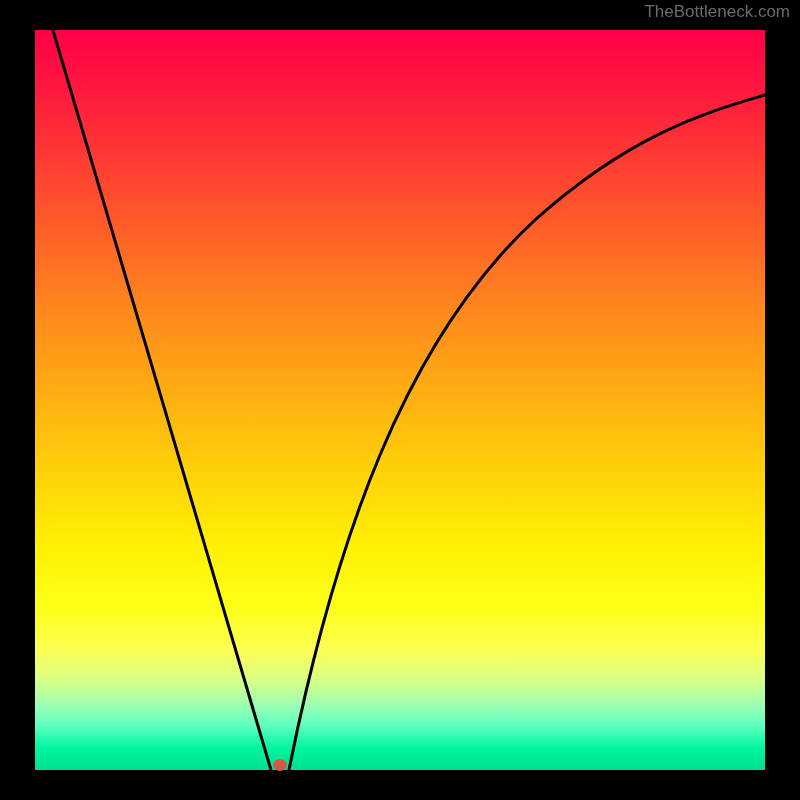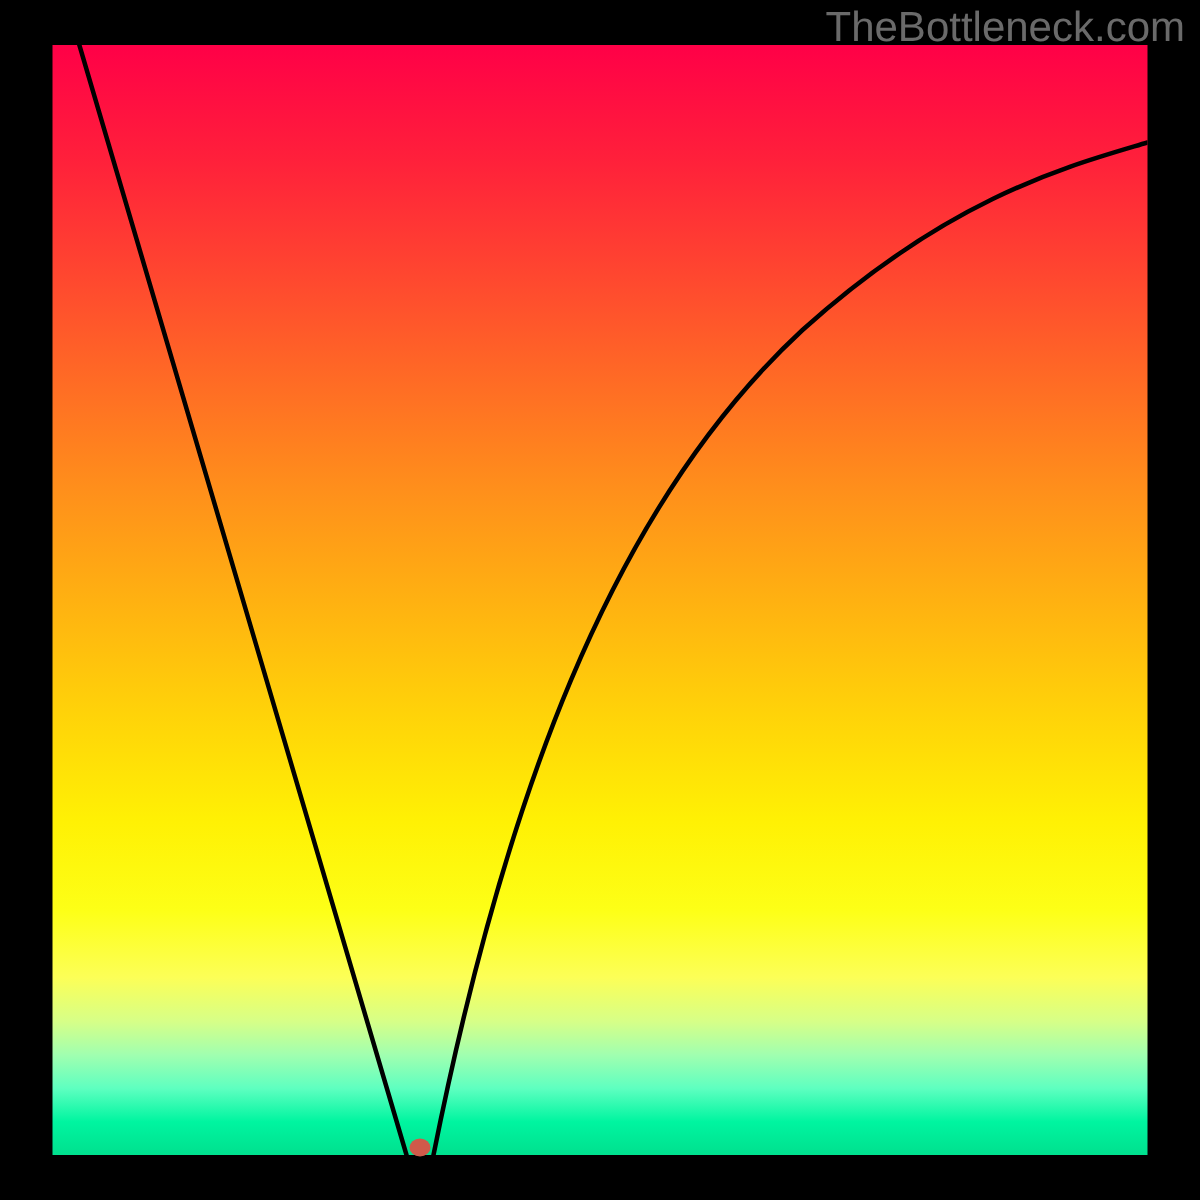--- a/index.html
+++ b/index.html
@@ -9,21 +9,21 @@
     background: #000;
     position: relative;
     overflow: hidden;
     font-family: Arial, Helvetica, sans-serif;
   }
   .watermark {
     position: absolute;
     top: 2px;
     right: 10px;
     color: #6a6a6a;
-    font-size: 28px;
+    font-size: 17px;
     z-index: 10;
   }
   .plot-area {
     position: absolute;
     left: 35px;
     top: 30px;
     width: 730px;
     height: 740px;
     background: linear-gradient(to bottom,
       #ff0047 0%,

